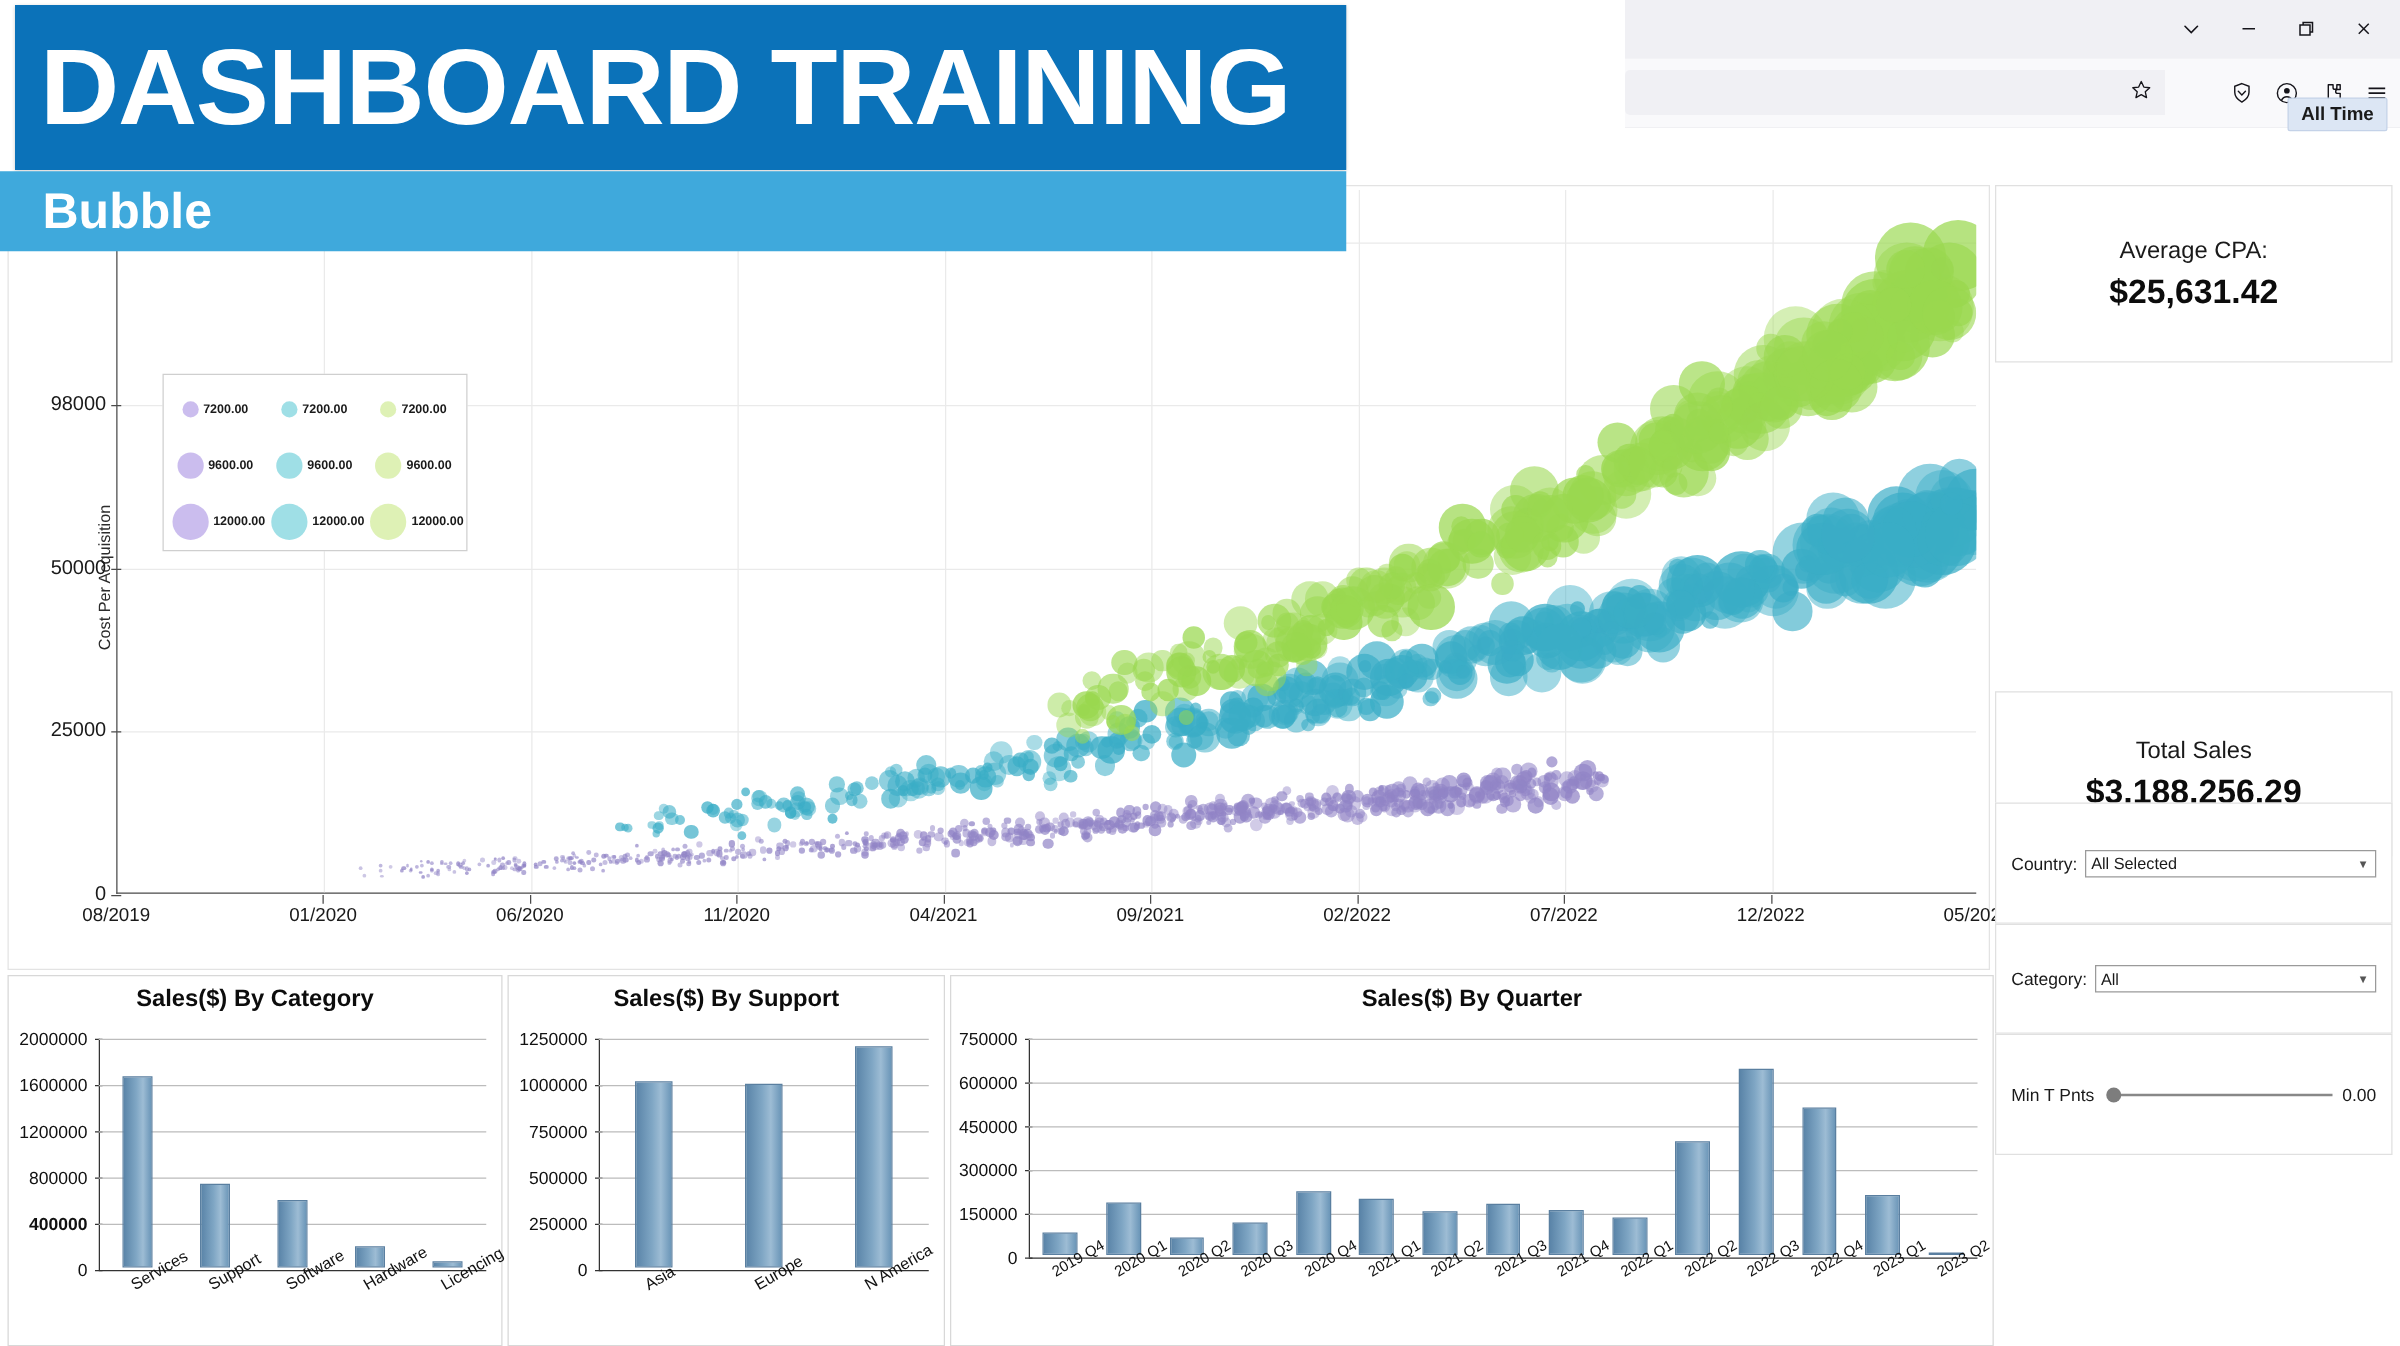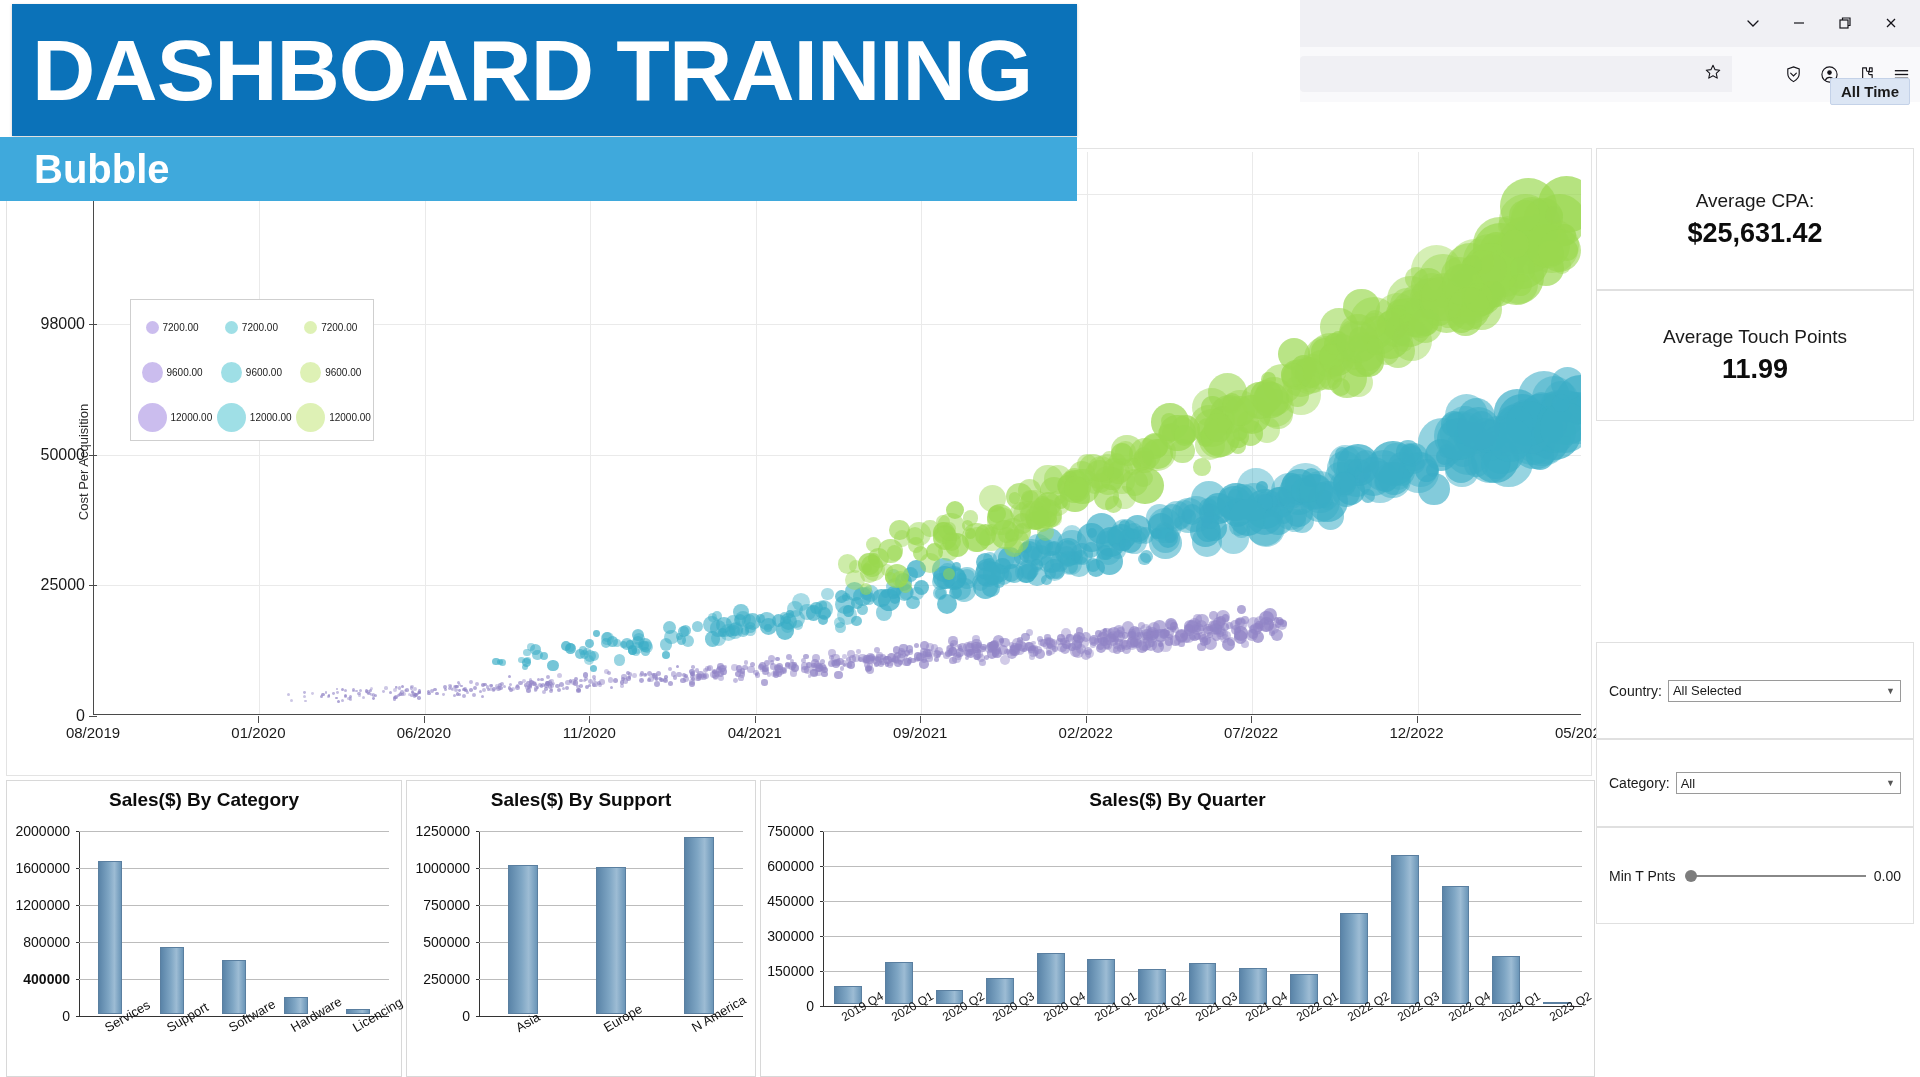--- a/index.html
+++ b/index.html
@@ -91,21 +91,21 @@
   .xtick { position: absolute; transform: translateX(-50%); font-size: 15px; color: #1a1a1a; top: 6px; white-space: nowrap; }
   .xtickmark { position: absolute; width: 1px; height: 7px; background: #4a4a4a; top: 0; }
 
   
   .bubble-legend {
     position: absolute; left: 123px; top: 150px; width: 244px; height: 142px;
     background: #fff; border: 1px solid #cfcfcf; z-index: 5;
     display: flex; padding: 4px 2px;
   }
   .legend-col { flex: 1; position: relative; }
-  .legend-row { position: absolute; left: 0; right: 0; display: flex; align-items: center; }
+  .legend-row { position: absolute; left: 0; right: 0; display: flex; align-items: center; font-weight: bold; }
   .legend-dot { border-radius: 50%; flex: none; }
   .legend-val { font-size: 10px; color: #1a1a1a; margin-left: 4px; }
 
   
   .sidebar { position: absolute; left: 1596px; top: 148px; width: 318px; height: 925px; }
   .kpi-card {
     position: absolute; left: 0; width: 318px; background: #fff;
     border: 1px solid #e0e0e0; display: flex; flex-direction: column;
     align-items: center; justify-content: center;
   }
@@ -1850,23 +1850,23 @@
       <div class="xtick" style="left: 1409.56px; top: 575px; position: absolute;">12/2022</div>
       <div class="xtickmark" style="left: 1409.56px; top: 567px; position: absolute;"></div>
       <div class="xtick" style="left: 1575px; top: 575px; position: absolute;">05/2023</div>
     </div>
 
   <div class="sidebar">
     <div class="kpi-card" style="top:0;height:142px">
       <div class="kpi-label">Average CPA:</div>
       <div class="kpi-value">$25,631.42</div>
     </div>
-    <div class="kpi-card" style="top:142px;height:131px">
-      <div class="kpi-label">Average Touch Points</div>
-      <div class="kpi-value">11.99</div>
+    <div class="kpi-card" style="top:405px;height:132px">
+      <div class="kpi-label">Total Sales</div>
+      <div class="kpi-value">$3,188,256.29</div>
     </div>
 
     <div class="filter-card" style="top:494px;height:97px">
       <span class="filter-label">Country:</span>
       <div class="filter-select">
         <span>All Selected</span>
         <span class="caret">▼</span>
       </div>
     </div>
     <div class="filter-card" style="top:591px;height:88px">

